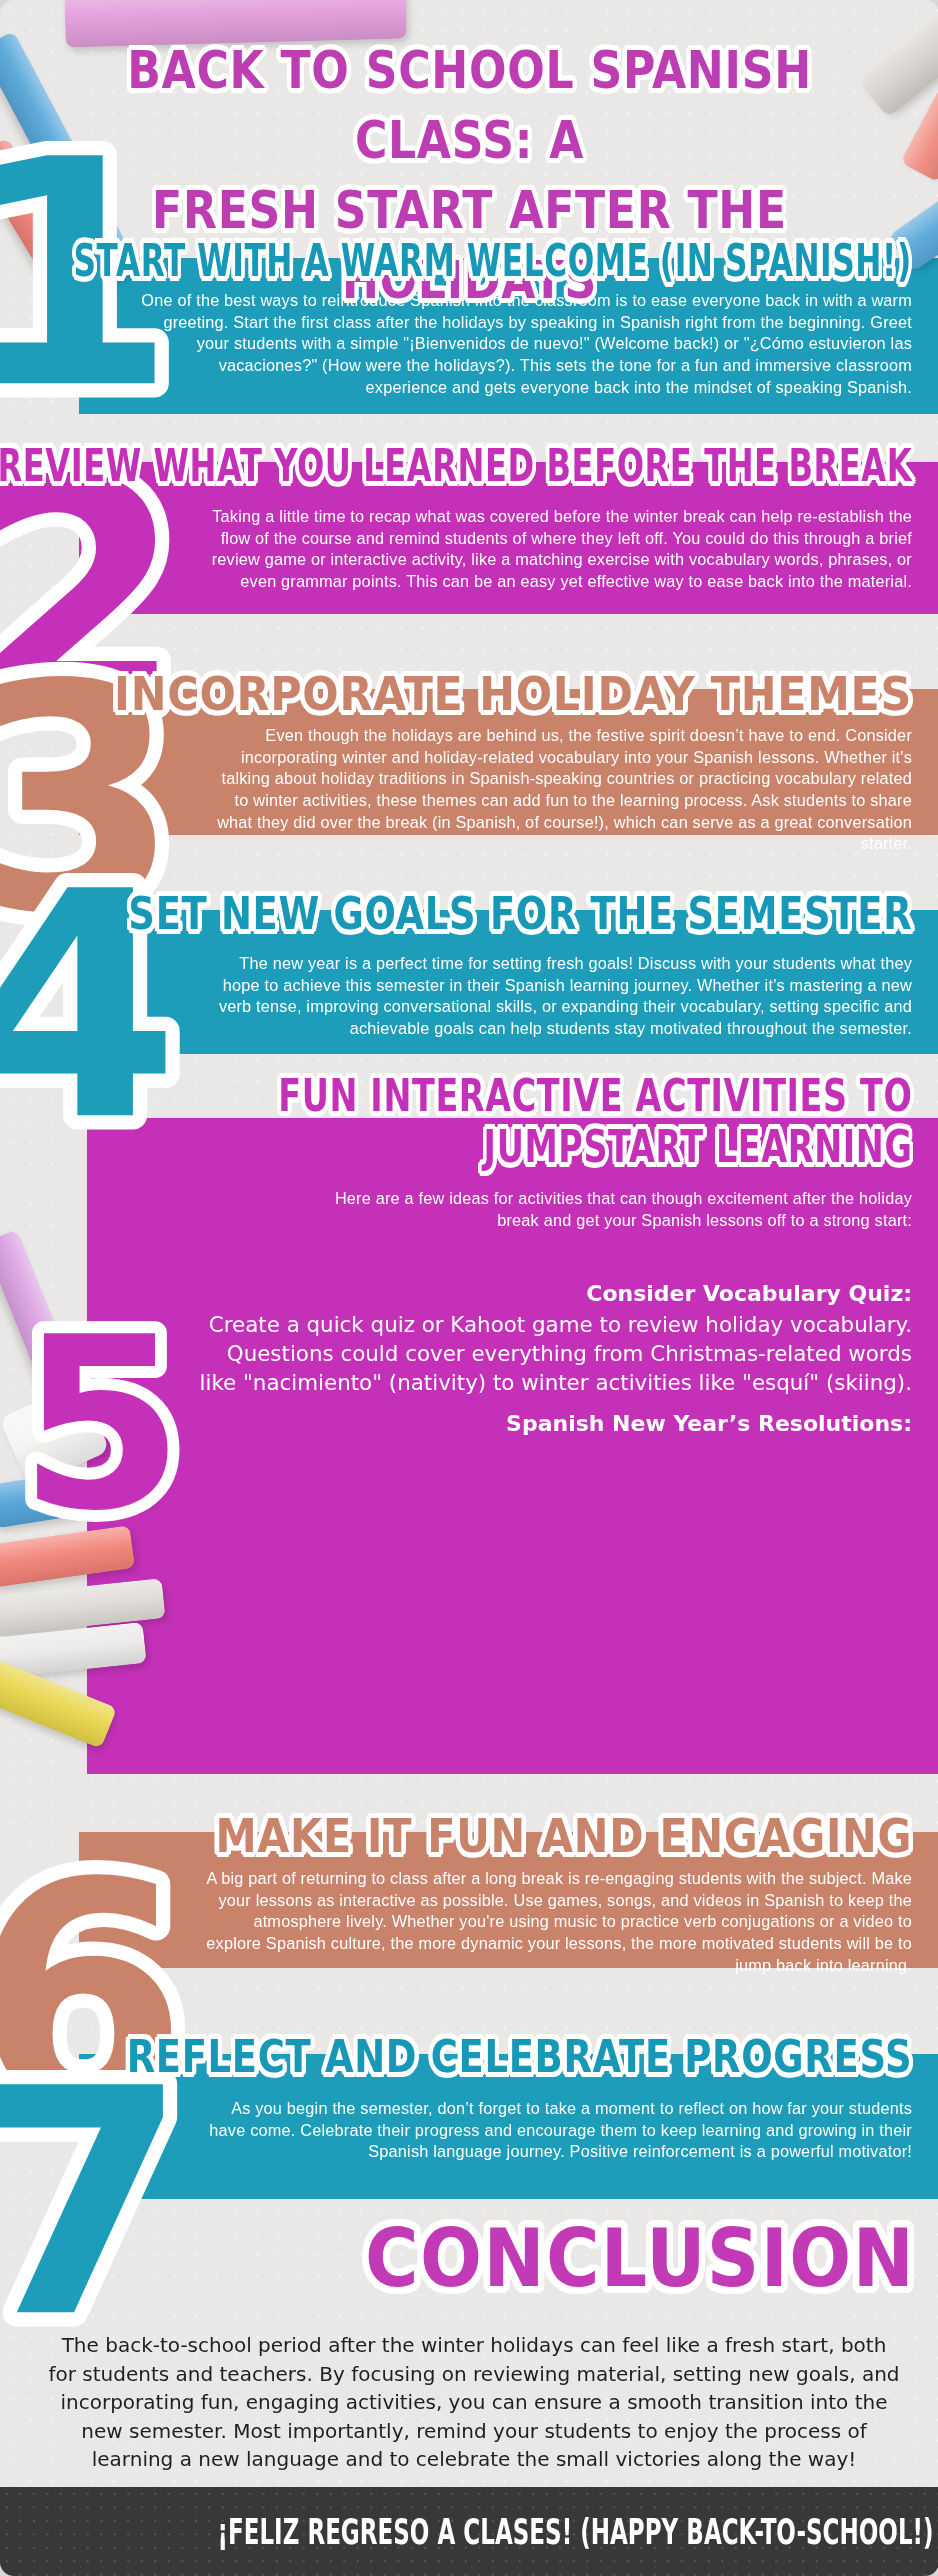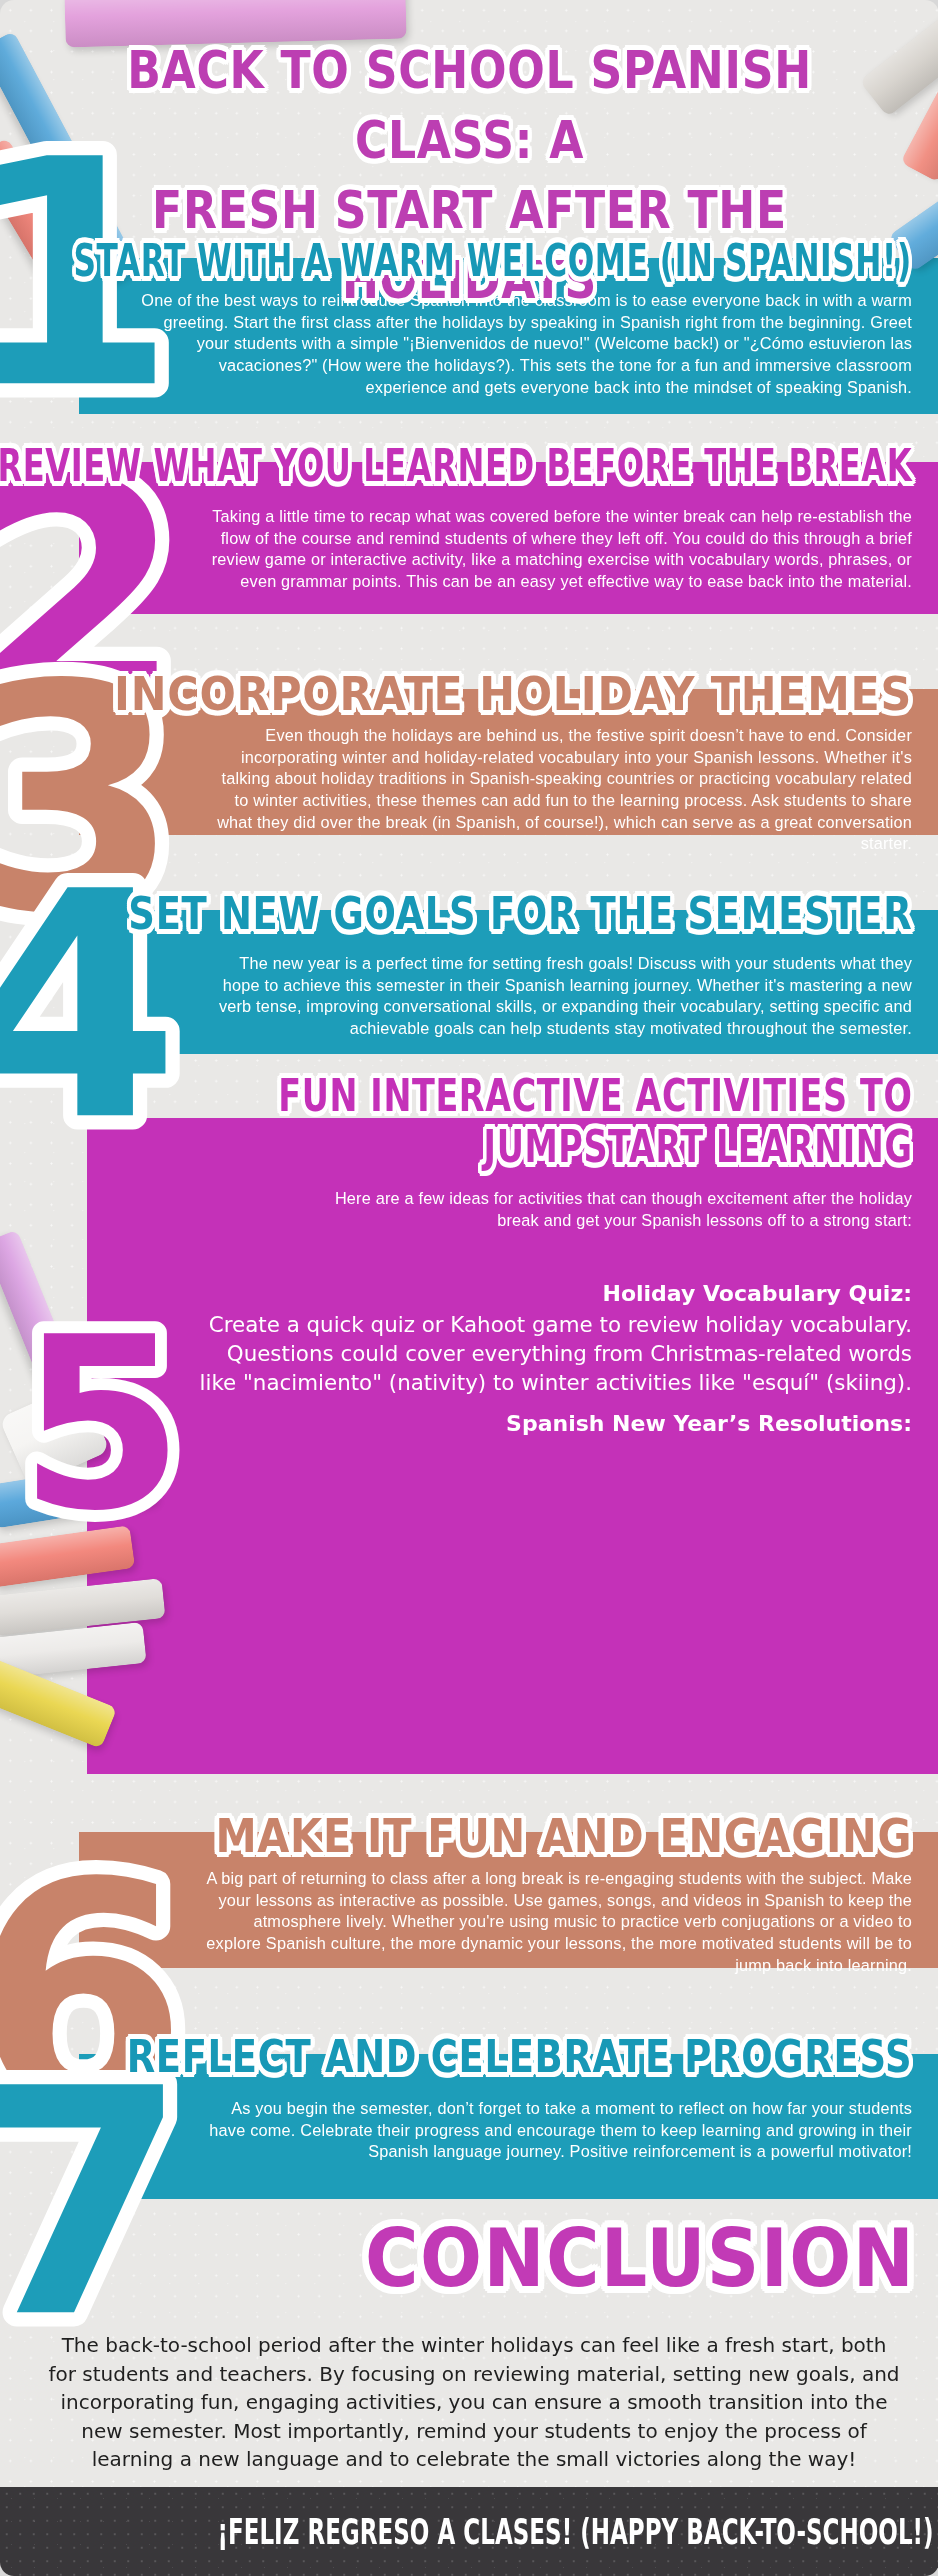--- a/index.html
+++ b/index.html
@@ -141,21 +141,21 @@
   <svg class="num-svg" style="left:22px; top:1310px;" width="159" height="206" viewBox="0 0 200 260">
     <text x="100" y="248" text-anchor="middle" font-size="300" fill="#c431b8" stroke-width="30">5</text>
   </svg>
   <h2 class="heading ol two" style="top:1070px; font-size:44px; --sx:.76; color:#c431b8;">
     <span>FUN INTERACTIVE ACTIVITIES TO</span><br>
     <span>JUMPSTART LEARNING</span>
   </h2>
   <div class="band" style="top:1118px; height:656px; left:87px; background:#c431b8; padding:0 27px 0 109px; box-sizing:border-box;">
     <p style="margin-top:70px; padding-left:95px;">Here are a few ideas for activities that can though excitement after the holiday break and get your Spanish lessons off to a strong start:</p>
     <div class="sub">
-      <h3 style="margin-top:49px;">Holiday Vocabulary Quiz:</h3>
+      <h3 style="margin-top:49px;">Consider Vocabulary Quiz:</h3>
       <p style="margin-top:1.6px;">Create a quick quiz or Kahoot game to review holiday vocabulary. Questions could cover everything from Christmas-related words like "nacimiento" (nativity) to winter activities like "esquí" (skiing).</p>
     </div>
     <div class="sub">
     </div>
     <div class="sub">
       <h3 style="margin-top:12.7px;">Spanish New Year’s Resolutions:</h3>
     </div>
   </div>
 
   <svg class="num-svg" style="left:-16px; top:1854px;" width="190" height="262" viewBox="0 0 240 330">

